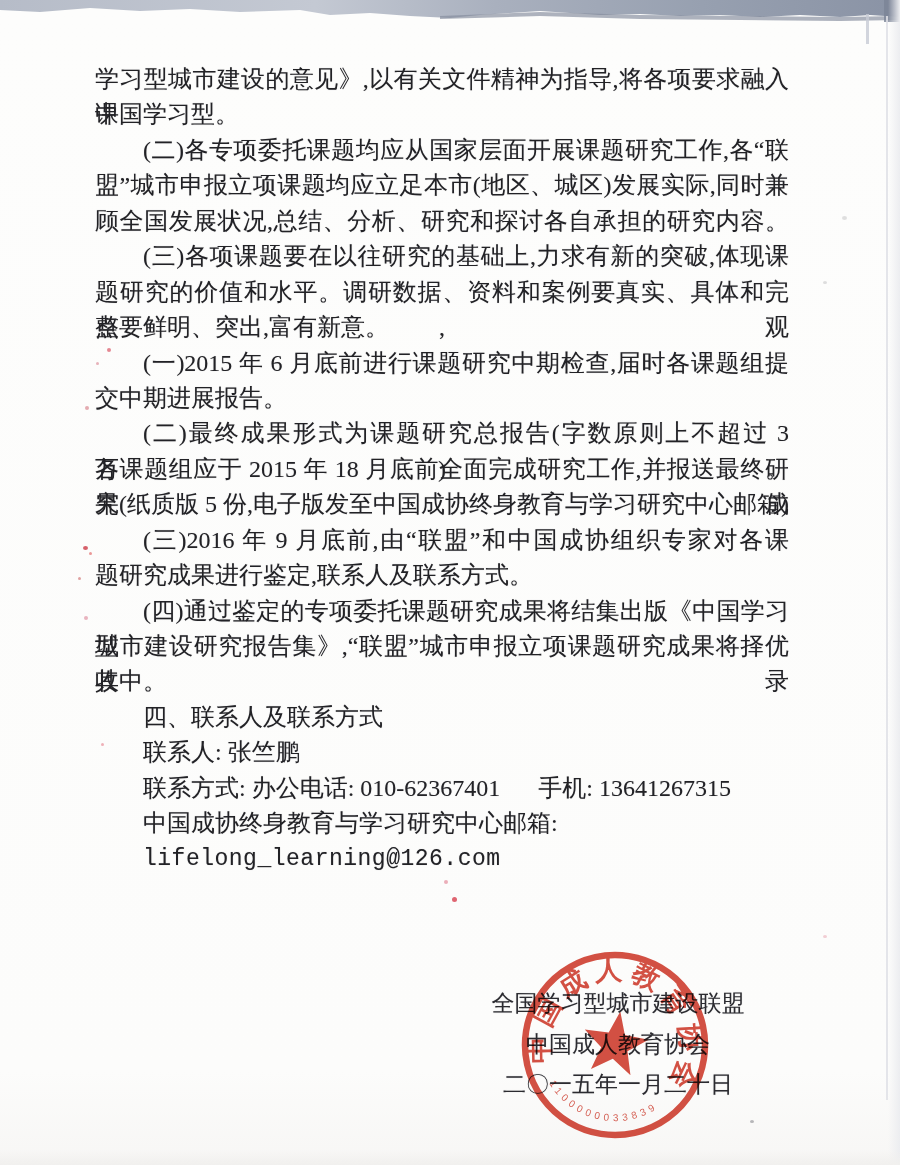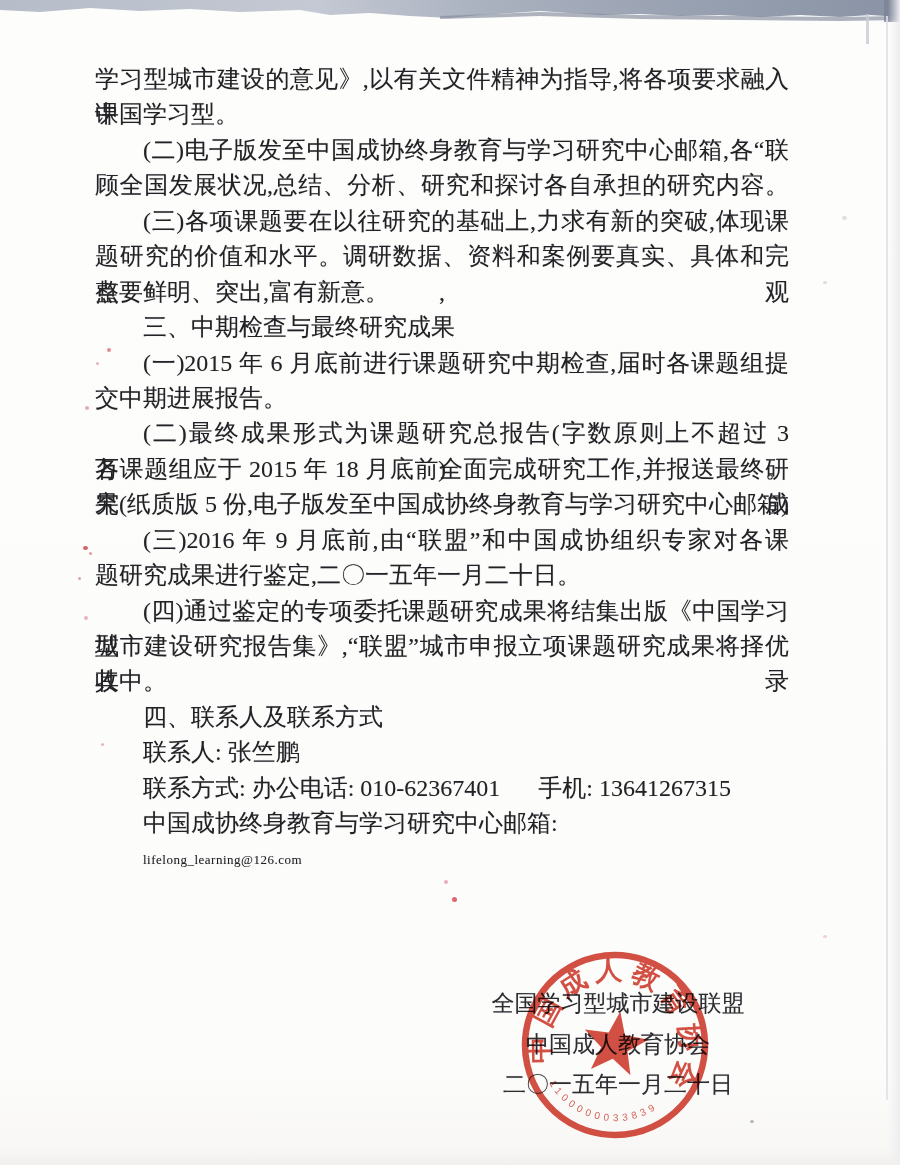--- a/index.html
+++ b/index.html
@@ -18,22 +18,22 @@
   .corner-streak{position:absolute;left:866px;top:14px;width:3px;height:30px;
                  background:#c7cbd4;opacity:.8;}
   .bottom-shade{position:absolute;left:0;top:1150px;width:900px;height:15px;
                 background:linear-gradient(180deg,rgba(240,239,237,0),#f1f0ee);}
   
   .bodytext{position:absolute;left:95px;top:62px;width:694px;color:#222226;
             text-shadow:0 0 1px rgba(45,45,52,.25);}
   .ln{height:35.45px;line-height:35.45px;font-size:24px;white-space:nowrap;}
   .ind{text-indent:48px;}
   .fill{white-space:normal;text-align:justify;text-align-last:justify;}
-  .mono{font-family:Liberation Serif, serif;
-        font-size:13px;letter-spacing:.5px;}
+  .mono{font-family:Liberation Mono, monospace;
+        font-size:23px;letter-spacing:.5px;}
   .gap{display:inline-block;width:38px;}
   
   .signature{position:absolute;left:458px;top:984px;width:320px;
              text-align:center;font-size:23px;line-height:40.5px;
              color:#2b2b30;text-shadow:0 0 1px rgba(45,45,52,.25);}
   
   .seal{position:absolute;left:517px;top:947px;width:196px;height:196px;
         mix-blend-mode:multiply;transform:rotate(9deg);}
   .seal text{font-family:"Liberation Sans","DejaVu Sans",sans-serif;}
   
@@ -60,33 +60,33 @@
   </svg>
 
   <div class="edge-line"></div>
   <div class="edge-gutter"></div>
   <div class="corner-streak"></div>
   <div class="bottom-shade"></div>
 
   <div class="bodytext">
     <div class="ln fill">学习型城市建设的意见》,以有关文件精神为指导,将各项要求融入课</div>
     <div class="ln">中国学习型。</div>
-    <div class="ln ind fill">(二)电子版发至中国成协终身教育与学习研究中心邮箱,各“联</div>
+    <div class="ln ind fill">(二)各专项委托课题均应从国家层面开展课题研究工作,各“联</div>
+    <div class="ln fill">盟”城市申报立项课题均应立足本市(地区、城区)发展实际,同时兼</div>
     <div class="ln fill">顾全国发展状况,总结、分析、研究和探讨各自承担的研究内容。</div>
     <div class="ln ind fill">(三)各项课题要在以往研究的基础上,力求有新的突破,体现课</div>
     <div class="ln fill">题研究的价值和水平。调研数据、资料和案例要真实、具体和完整,观</div>
     <div class="ln">点要鲜明、突出,富有新意。</div>
-    <div class="ln ind">三、中期检查与最终研究成果</div>
     <div class="ln ind fill">(一)2015 年 6 月底前进行课题研究中期检查,届时各课题组提</div>
     <div class="ln">交中期进展报告。</div>
     <div class="ln ind fill">(二)最终成果形式为课题研究总报告(字数原则上不超过 3 万)。</div>
     <div class="ln fill">各课题组应于 2015 年 18 月底前全面完成研究工作,并报送最终研究成</div>
     <div class="ln fill">果(纸质版 5 份,电子版发至中国成协终身教育与学习研究中心邮箱)</div>
     <div class="ln ind fill">(三)2016 年 9 月底前,由“联盟”和中国成协组织专家对各课</div>
-    <div class="ln">题研究成果进行鉴定,二〇一五年一月二十日。</div>
+    <div class="ln">题研究成果进行鉴定,联系人及联系方式。</div>
     <div class="ln ind fill">(四)通过鉴定的专项委托课题研究成果将结集出版《中国学习型</div>
     <div class="ln fill">城市建设研究报告集》,“联盟”城市申报立项课题研究成果将择优收录</div>
     <div class="ln">其中。</div>
     <div class="ln ind">四、联系人及联系方式</div>
     <div class="ln ind">联系人: 张竺鹏</div>
     <div class="ln ind">
       <span>联系方式: 办公电话: </span><span>010-62367401</span><span class="gap"></span><span>手机: </span><span>13641267315</span>
     </div>
     <div class="ln ind">中国成协终身教育与学习研究中心邮箱:</div>
     <div class="ln ind mono">lifelong_learning@126.com</div>

